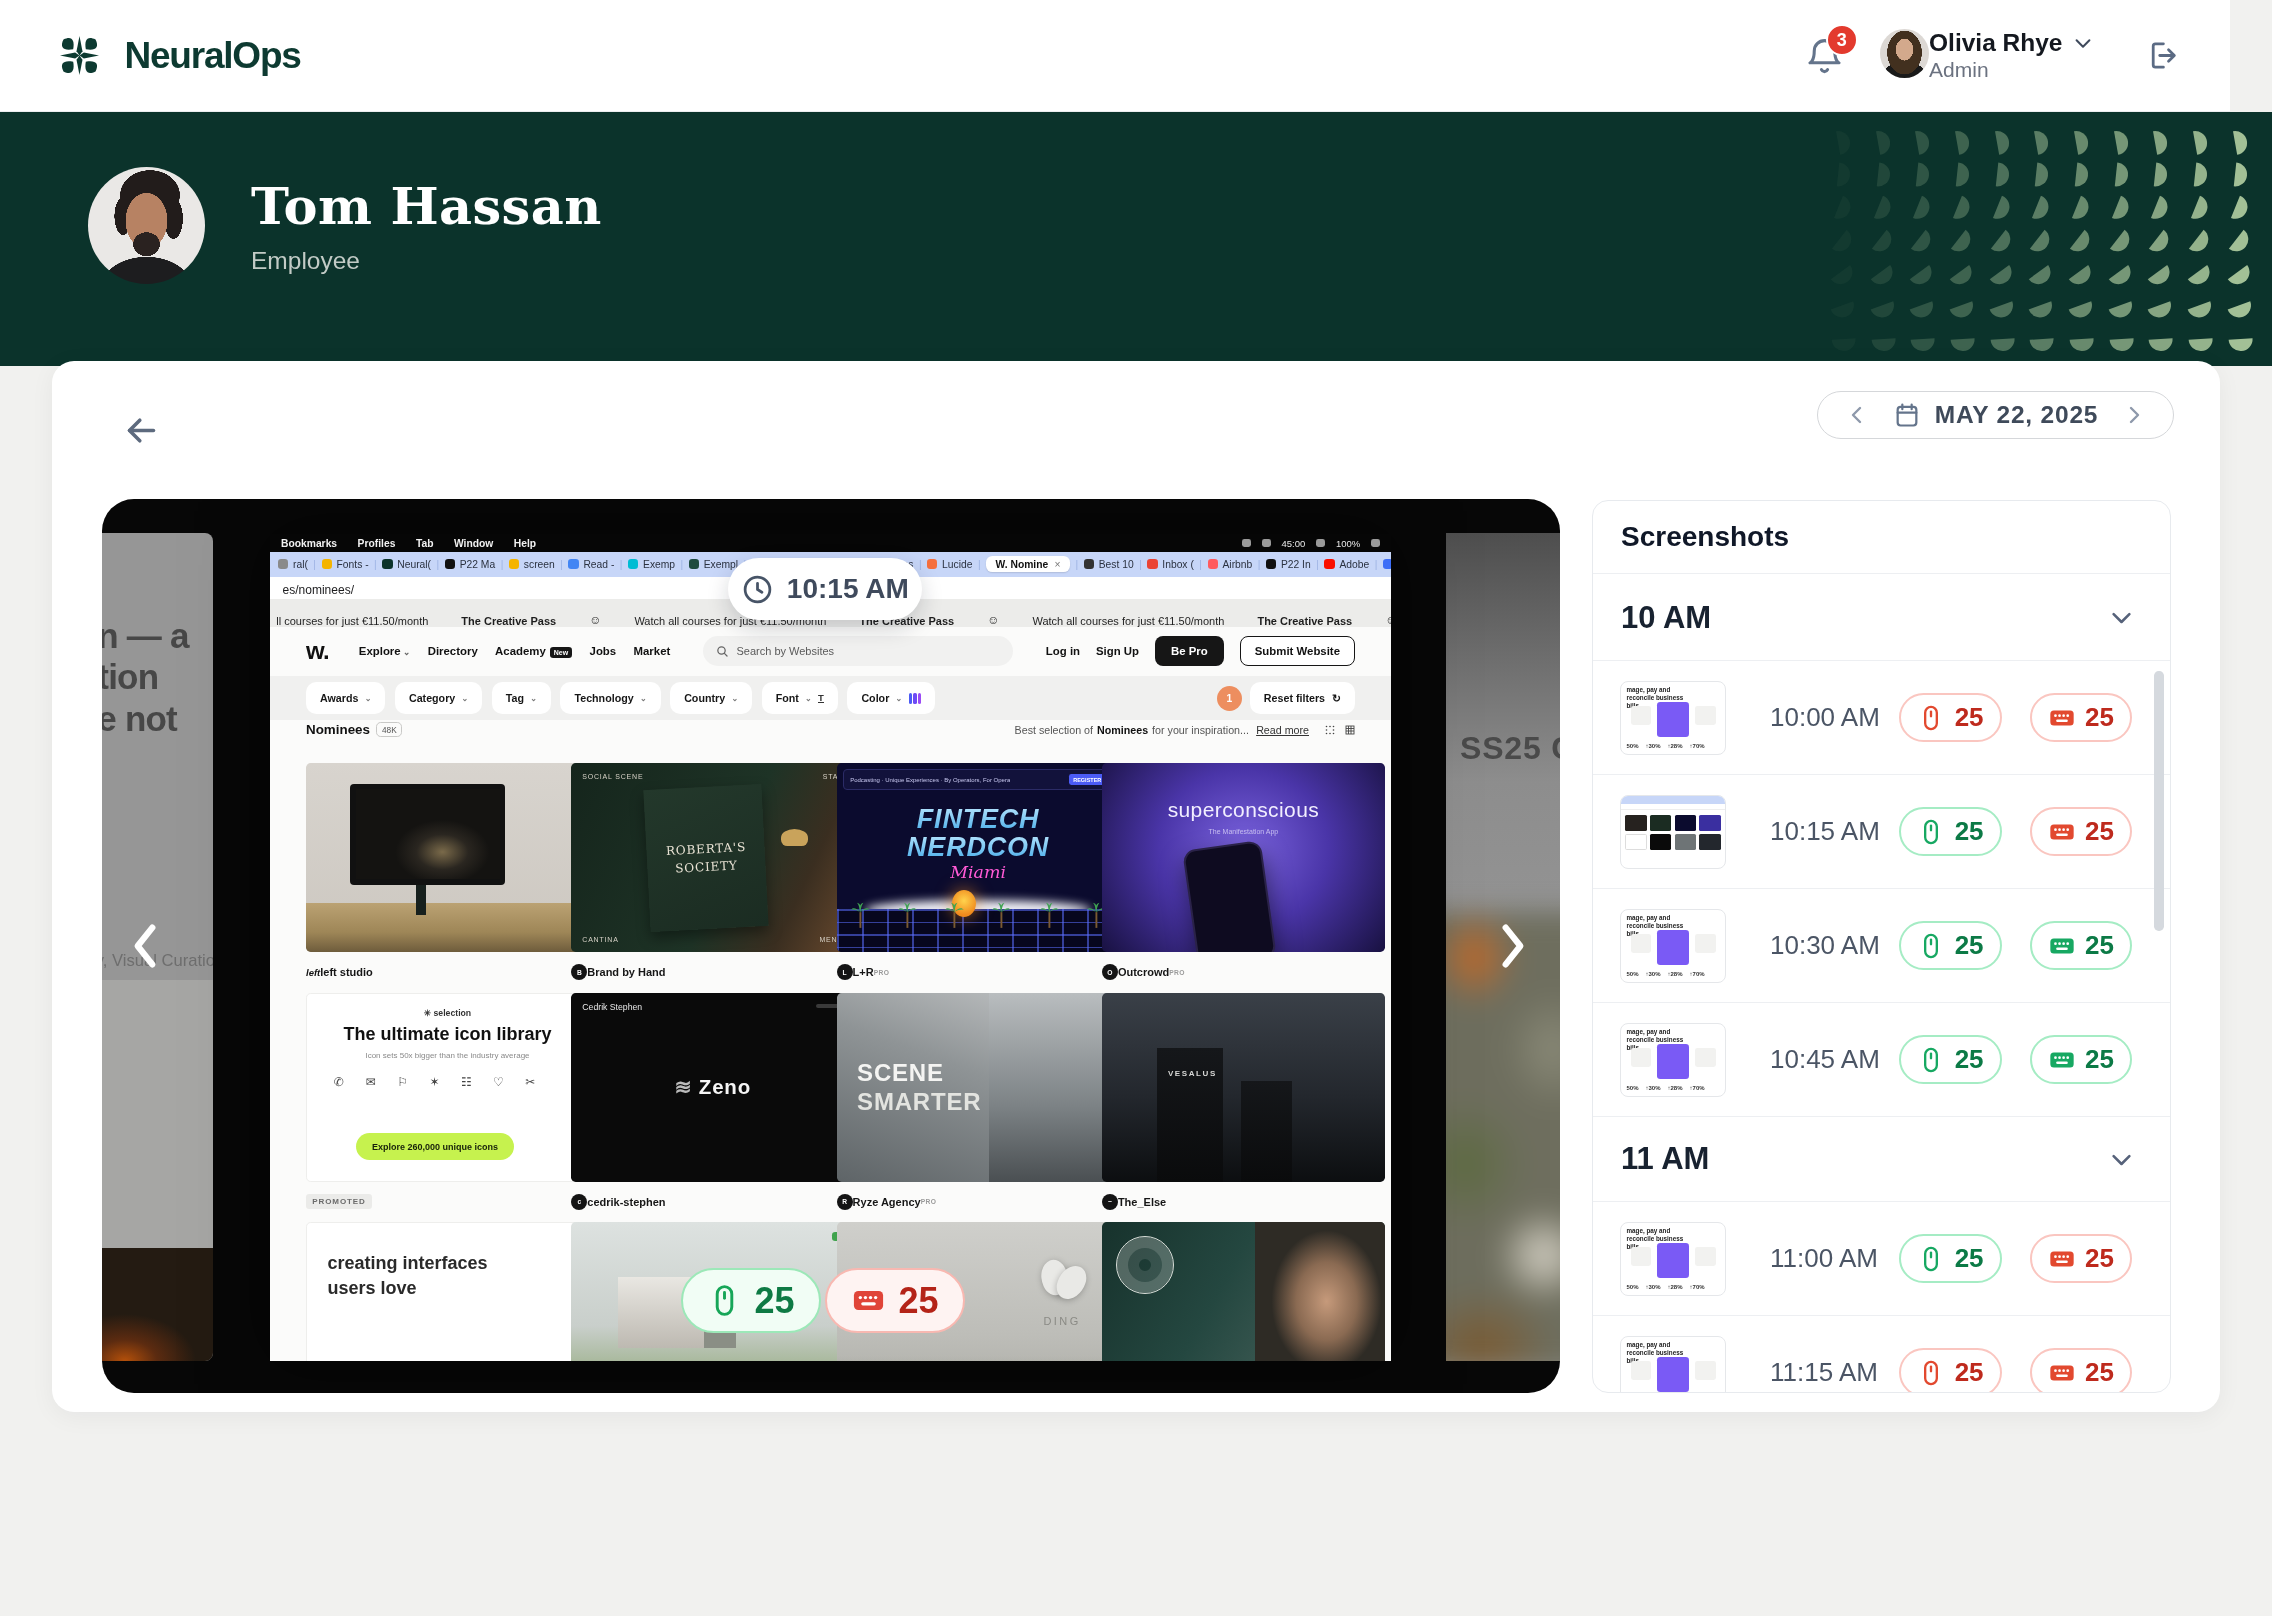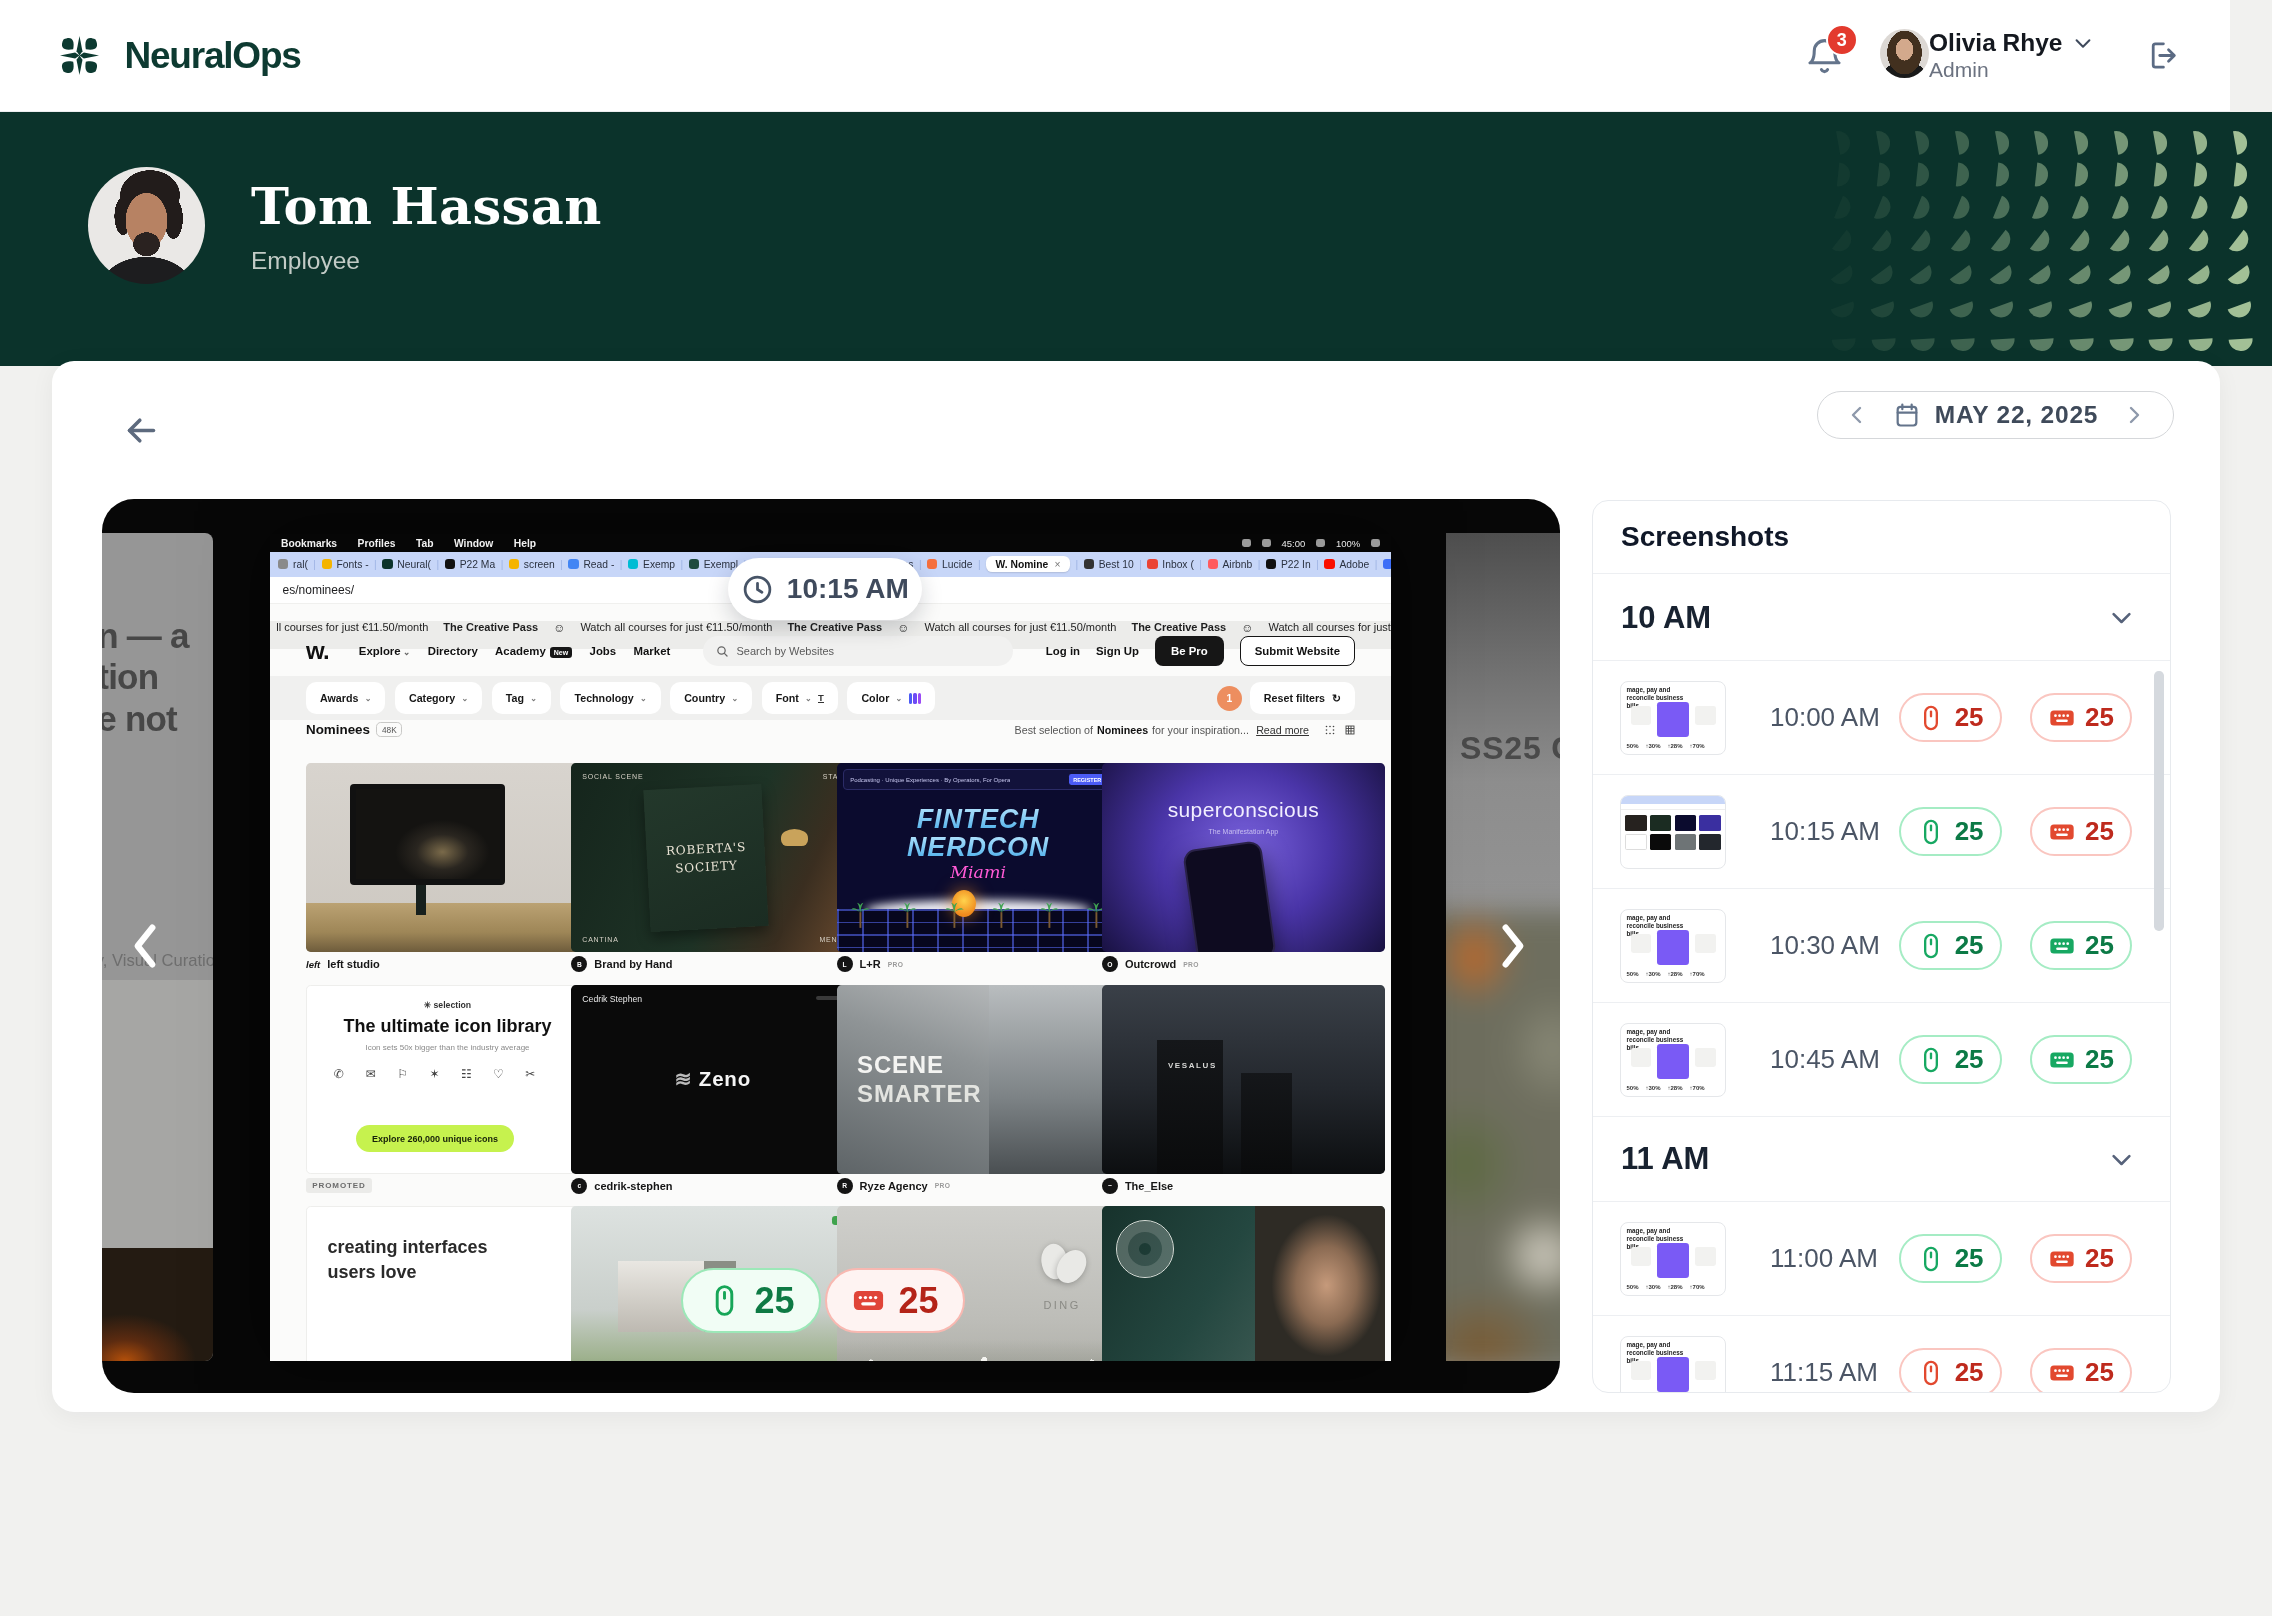--- a/index.html
+++ b/index.html
@@ -104,22 +104,22 @@
   .tabbar{position:absolute;left:0;top:18px;width:100%;height:24.5px;background:#C7D6F8;display:flex;align-items:center;
     padding:0 8px;gap:5.5px;overflow:hidden;white-space:nowrap}
   .tb-chip{display:flex;align-items:center;gap:4.7px;font-size:10.3px;color:#2B3240;flex:none}
   .tb-dot{width:10.3px;height:10.3px;border-radius:3.2px;flex:none}
   .tb-sep{color:#9FB4E4;font-size:10.3px;flex:none}
   .tb-active{background:#fff;border-radius:6.3px;padding:2.4px 9.5px;display:flex;align-items:center;gap:6.3px;
     font-size:10.3px;font-weight:700;color:#111;flex:none;box-shadow:0 0.8px 1.6px rgba(0,0,0,.15)}
   .tb-x{color:#777;font-weight:400}
   .urlbar{position:absolute;left:0;top:43px;width:100%;height:27px;background:#FFFFFF;display:flex;align-items:center;
     padding:0 12.6px;font-size:12px;color:#1C1C1E;border-bottom:0.8px solid #F0F0EE}
-  .marquee{position:absolute;left:0;top:87px;width:100%;height:28px;background:#ECECEA;display:flex;align-items:flex-start;
-    gap:15px;padding:0 6.3px;font-size:11px;color:#1E1E1E;white-space:nowrap;overflow:hidden}
+  .marquee{position:absolute;left:0;top:65px;width:100%;height:28px;background:#ECECEA;display:flex;align-items:flex-end;
+    gap:33px;padding:0 6.3px;font-size:11px;color:#1E1E1E;white-space:nowrap;overflow:hidden}
   .marquee b{font-weight:700}
   .smiley{font-size:12px}
 
   .site-head{position:absolute;left:0;top:98px;width:100%;height:38px;display:flex;align-items:center;padding:0 36px;gap:19px}
   .w-logo{font-size:24px;font-weight:800;color:#111;letter-spacing:-0.8px;margin-right:11px}
   .s-nav{display:flex;align-items:center;gap:17.4px;font-size:11.4px;font-weight:600;color:#111}
   .s-nav .chev{color:#666;font-size:8.7px;margin-left:2.4px}
   .new-chip{background:#161616;color:#fff;font-size:7px;font-weight:700;border-radius:3.2px;padding:1.6px 4px;margin-left:4px}
   .search-pill{flex:1;max-width:521px;height:30px;background:#F1F1F0;border-radius:17.4px;display:flex;align-items:center;
     gap:8px;padding:0 12.6px;color:#5A5A5A;font-size:11px;margin:0 14px}
@@ -145,21 +145,21 @@
   .nom-count{margin-left:6.3px;border:0.8px solid #C9C9C7;border-radius:4.7px;font-size:8.3px;color:#555;padding:1.6px 4.7px}
   .nom-sub{margin-left:auto;font-size:10.7px;color:#555;display:flex;align-items:center;gap:4px}
   .nom-sub b{color:#111}
   .readmore{text-decoration:underline;color:#333;margin-left:3.2px}
   .viewicons{display:flex;gap:8px;margin-left:11px;color:#333}
 
   .shot-grid{position:absolute;left:36px;top:229px;width:1050px;display:grid;
     grid-template-columns:repeat(4,255px);column-gap:10.3px;row-gap:8.7px}
   .g-card{width:283px}
   .art{position:relative;height:189px;border-radius:4.7px;overflow:hidden;background:#E5E4E2}
-  .g-label{height:24px;margin-top:0;display:flex;align-items:center;gap:7px}
+  .g-label{height:24px;margin-top:8px;display:flex;align-items:center;}
   .fav-circle{width:16px;height:16px;border-radius:50%;background:#141414;color:#fff;font-size:6.7px;font-weight:700;
     display:flex;align-items:center;justify-content:center;flex:none}
   .fav-text{font-size:9.5px;font-style:italic;font-weight:700;color:#111}
   .lab-text{font-size:11px;font-weight:700;color:#161616}
   .pro-tag{font-size:6.7px;font-weight:700;color:#9A9A9A;letter-spacing:0.4px}
   .promoted-chip{background:#EBEBE9;color:#6B6B6B;font-size:8px;font-weight:700;letter-spacing:0.9px;
     border-radius:3.2px;padding:3.2px 6.3px}
 
   
   .art-leftstudio{background:linear-gradient(180deg,#D8D4CE 0%,#CCC7C0 100%)}

